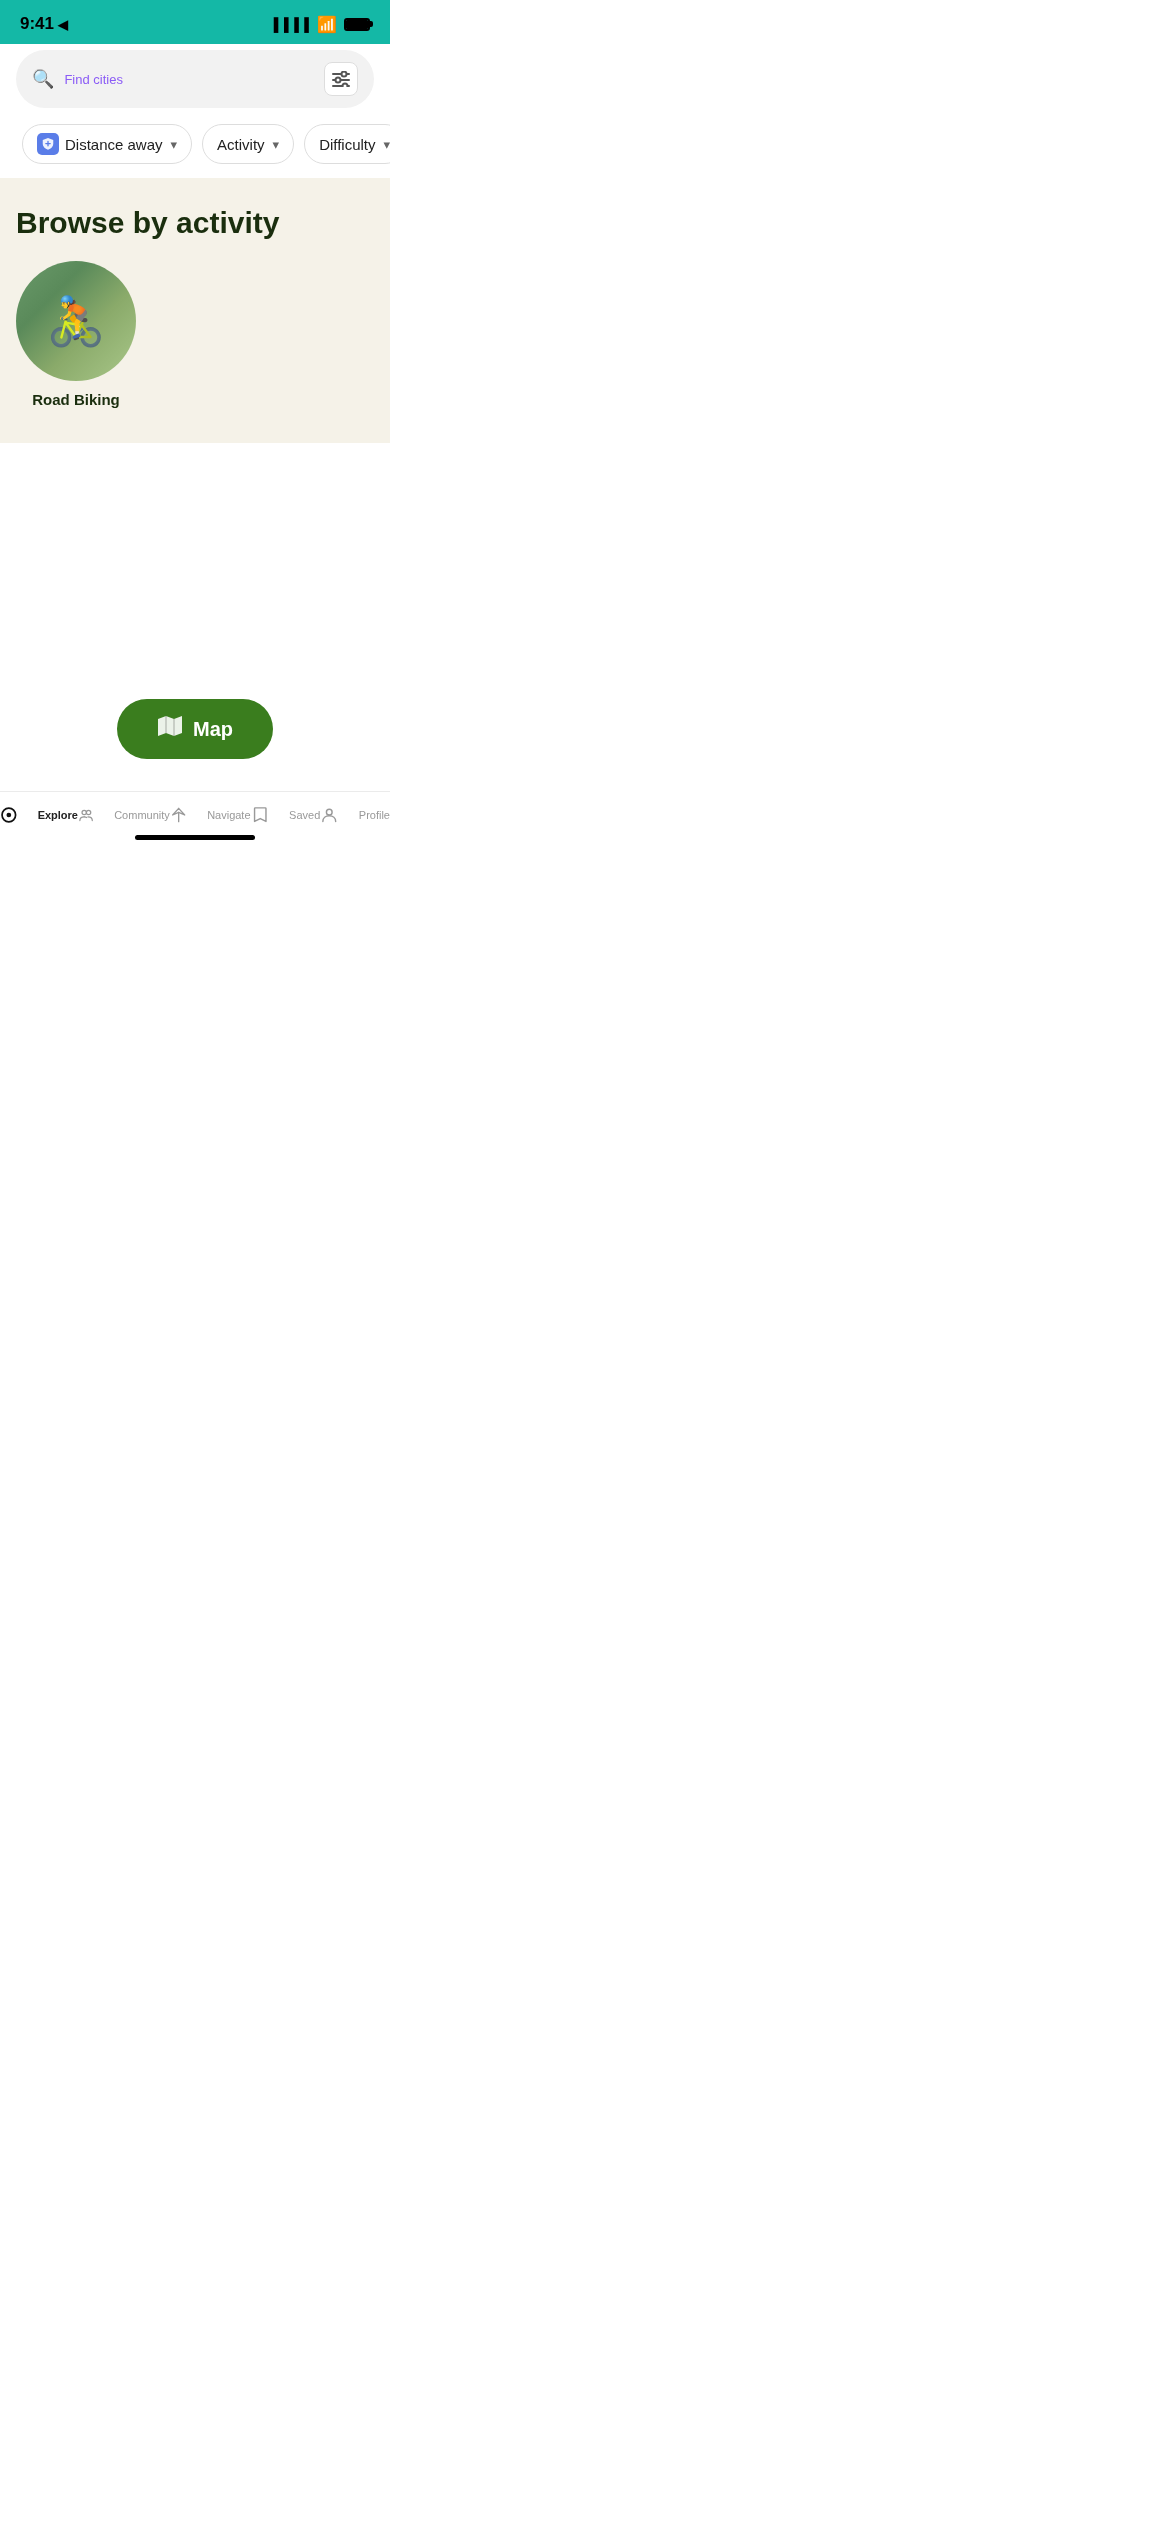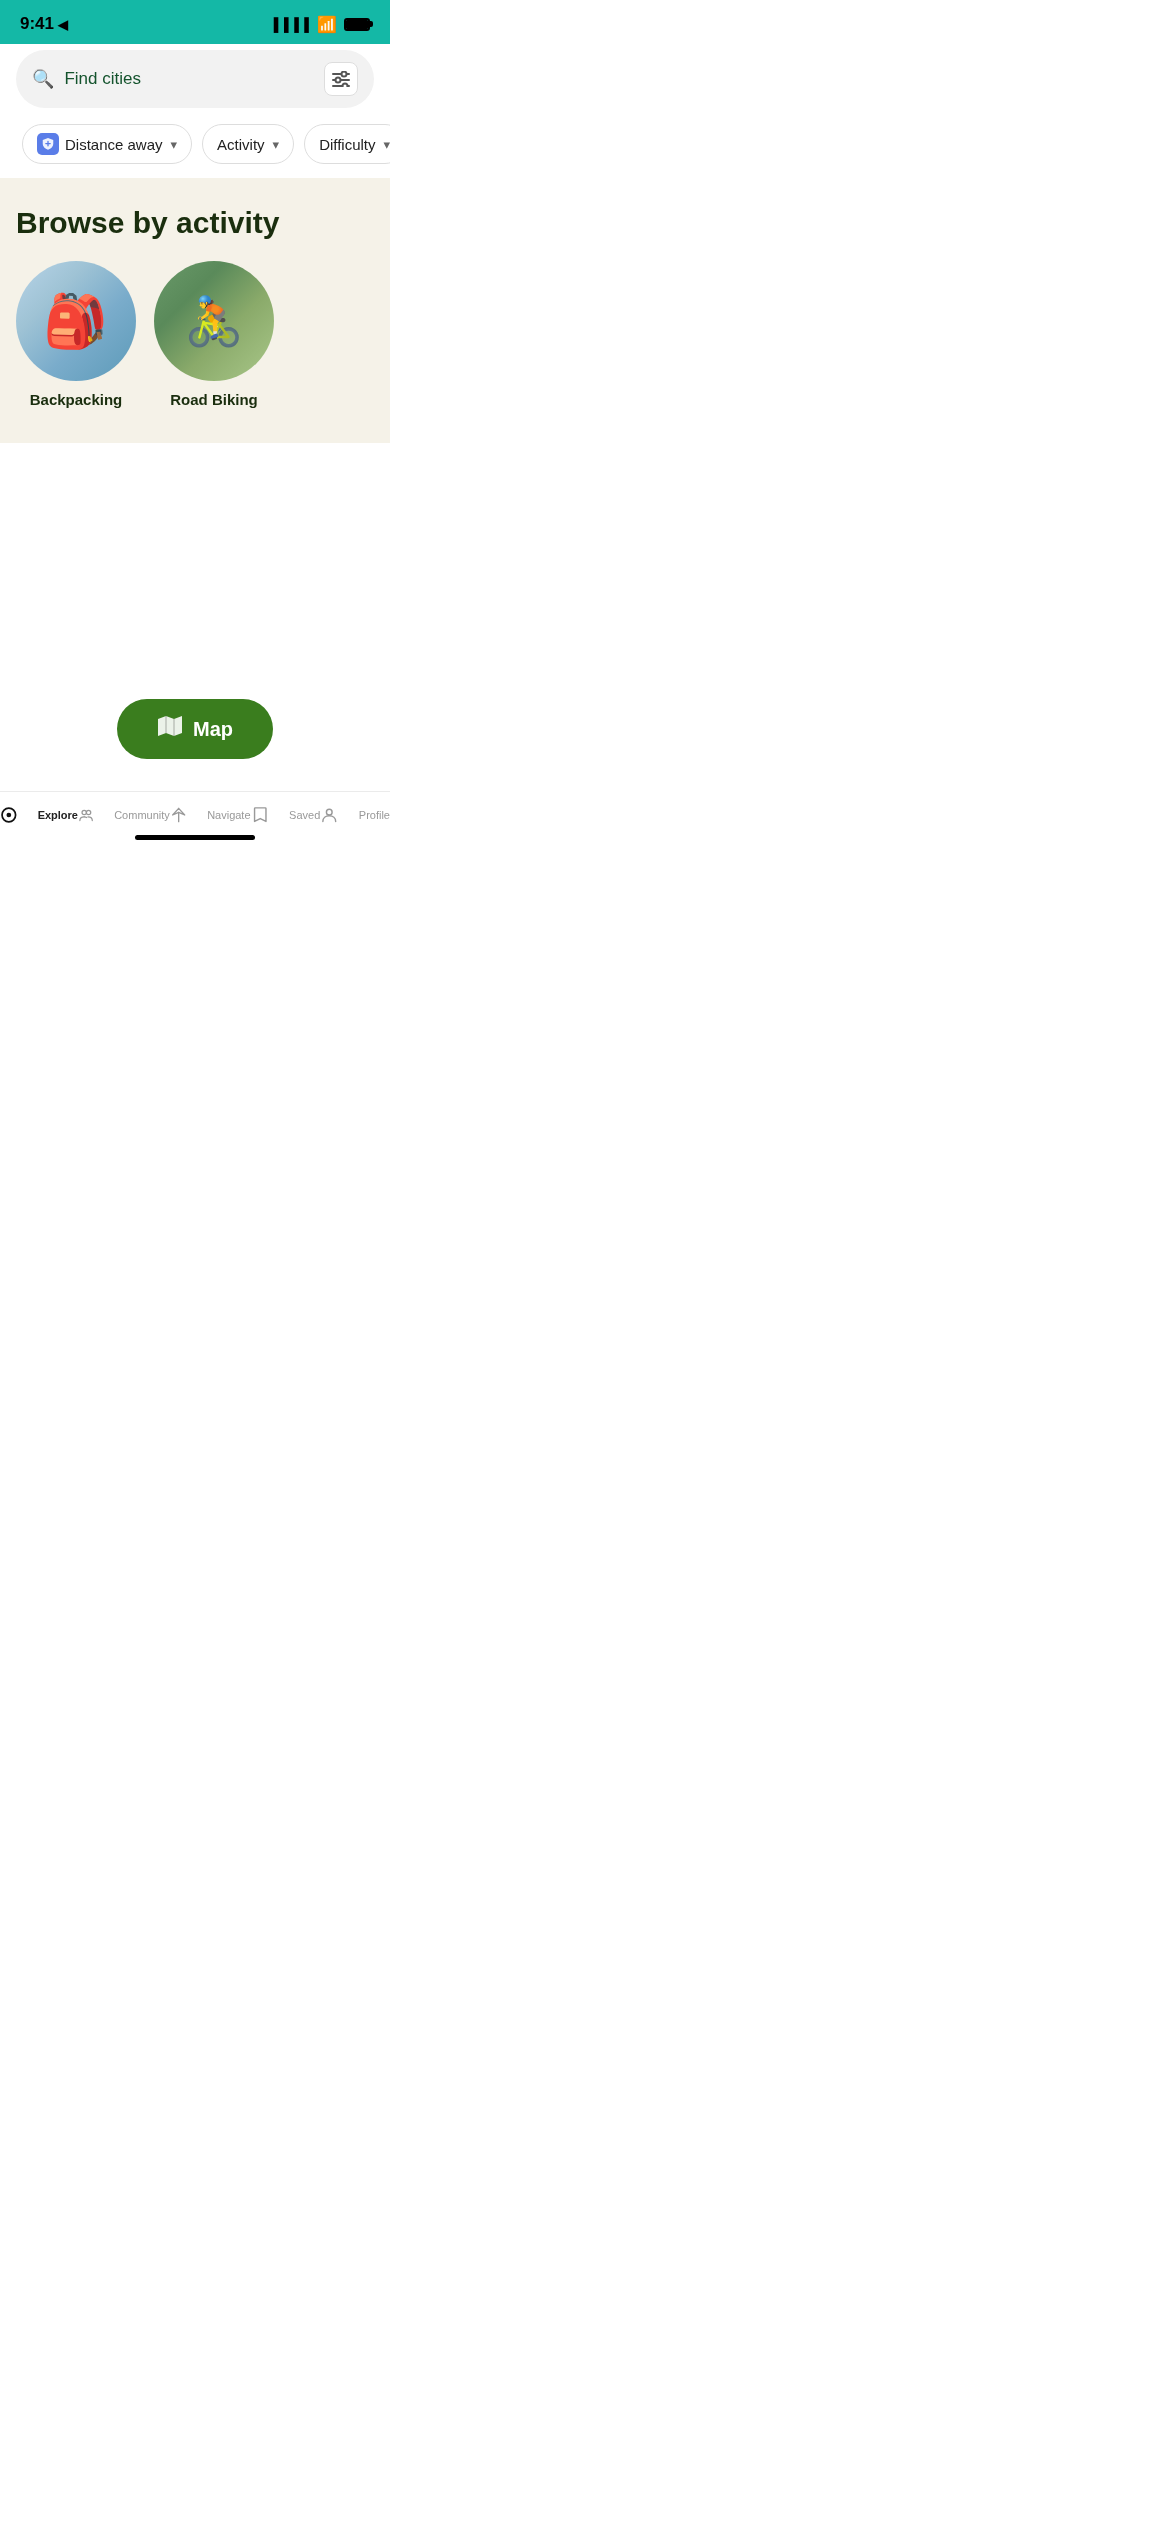--- a/index.html
+++ b/index.html
@@ -72,22 +72,22 @@
       border-radius: 30px;
       padding: 12px 16px;
       gap: 10px;
     }
     .search-icon {
       font-size: 18px;
       color: #888;
     }
     .search-input-text {
       flex: 1;
-      font-size: 17px;
-      color: #14532d;
+      font-size: 13px;
+      color: #8b5cf6;
     }
     .filter-btn {
       width: 34px;
       height: 34px;
       border-radius: 8px;
       background: #fff;
       border: 1.5px solid #ddd;
       display: flex;
       align-items: center;
       justify-content: center;
@@ -327,24 +327,20 @@
   <div class="pill">
     <span>Difficulty</span>
     <span class="chevron">▾</span>
   </div>
 </div>
 
 <div class="browse-section">
   <div class="browse-title">Browse by activity</div>
   <div class="activity-scroll">
 
-    <div class="activity-item">
-      <div class="activity-circle circle-backpacking"></div>
-      <span class="activity-label">Backpacking</span>
-    </div>
 
 
     <div class="activity-item">
       <div class="activity-circle circle-biking"></div>
       <span class="activity-label">Road Biking</span>
     </div>
 
   </div>
 </div>
 

